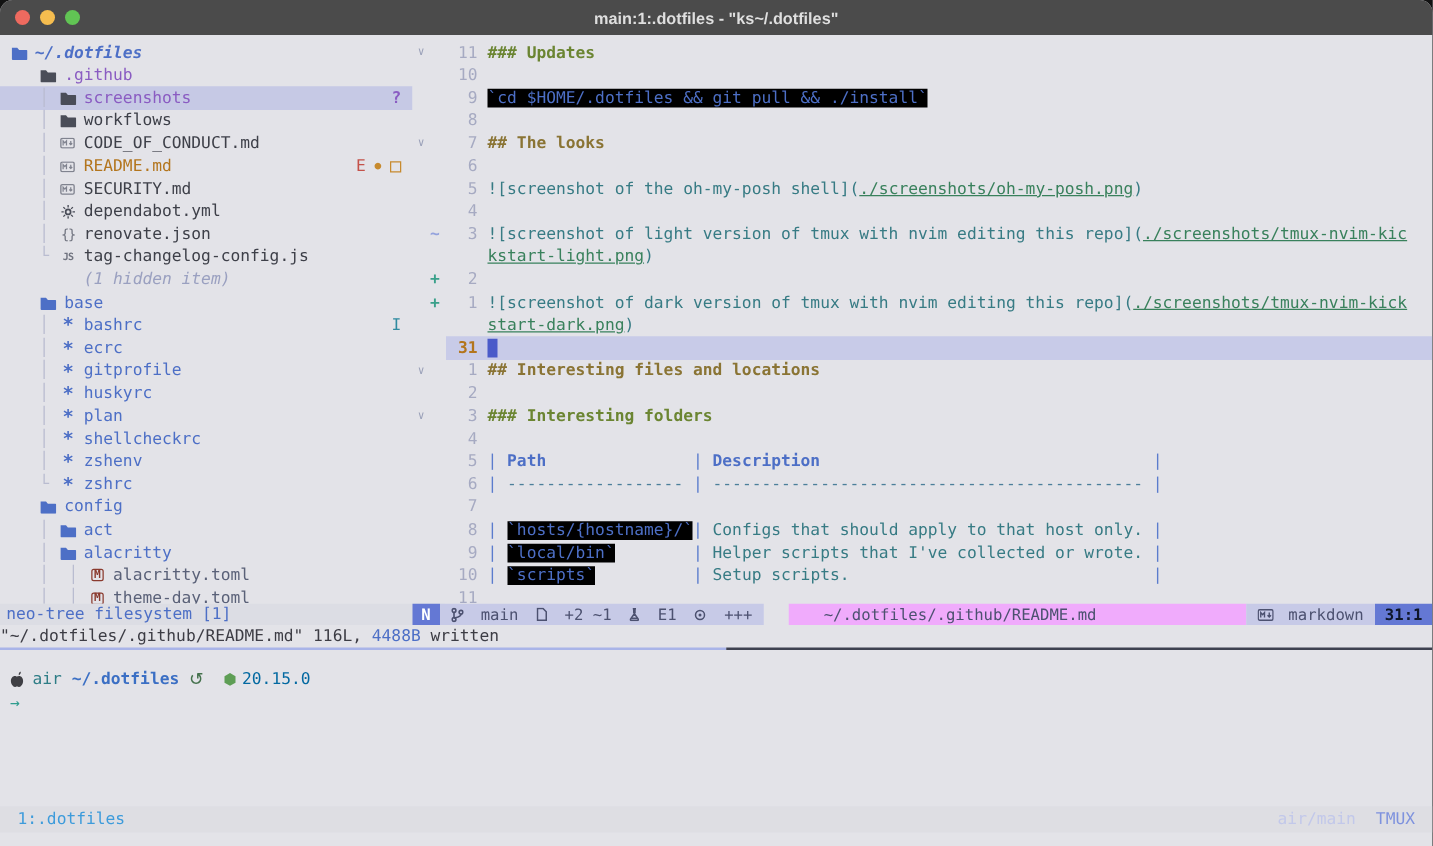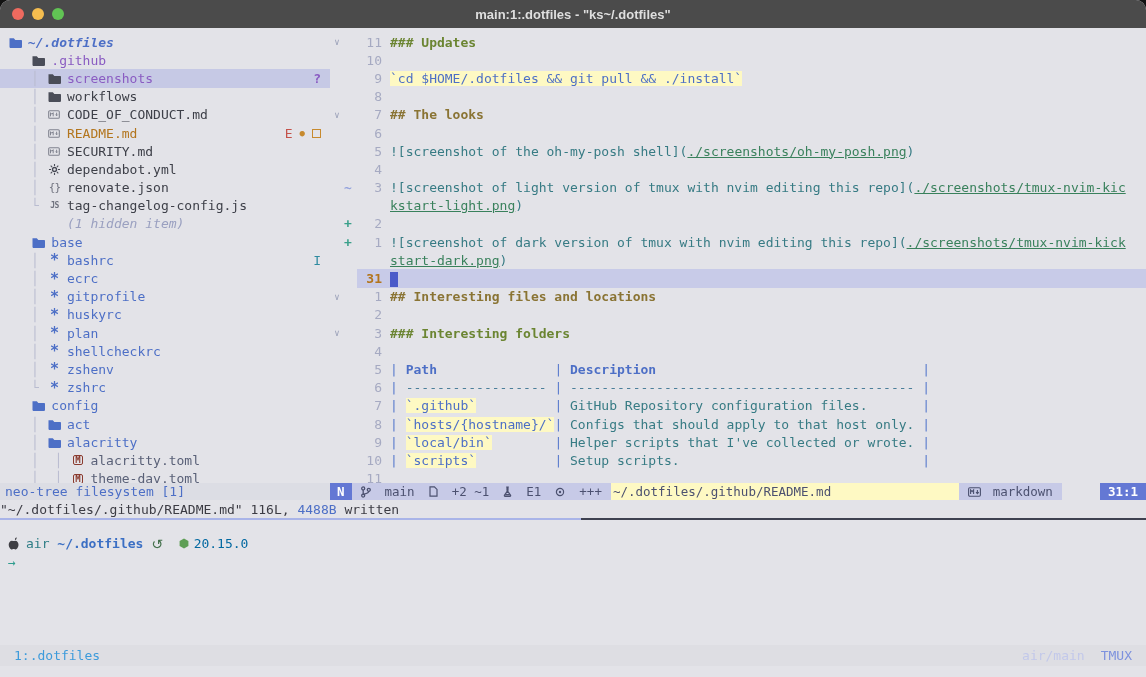--- a/index.html
+++ b/index.html
@@ -46,33 +46,33 @@
   .esign{width:13px;flex:0 0 13px;font-weight:bold;}
   .esign.add{color:#3aa08a;}.esign.chg{color:#93a2dd;}
   .enum{width:25px;flex:0 0 25px;text-align:right;color:#a6aac2;margin-right:8px;}
   .enum.cur{color:var(--orange);font-weight:bold;}
   .eline.cursorline{background:linear-gradient(90deg,transparent 27px,#c8cbe8 27px);}
   .etext{flex:1;}
   .h2{color:var(--heading2);font-weight:bold;}
   .h3{color:var(--heading3);font-weight:bold;margin-top:20px;}
   .txt{color:var(--teal);}
   .url{color:var(--url);text-decoration:underline;}
-  .code{color:var(--blue);background:#fef9c3;}
+  .code{color:var(--blue);background:#000000;}
   .pipe{color:#5b7ccd;}
   .th{color:var(--blue);font-weight:bold;}
   .dash{color:#4c7f9a;}
   .pl{color:var(--teal);}
   .cursorblock{display:inline-block;width:8px;height:15px;background:#4a5ac9;vertical-align:middle;}
   
   .statusline{position:absolute;top:455px;left:330px;right:0;height:17px;display:flex;align-items:center;font-family:"DejaVu Sans Mono",monospace;font-size:12.5px;color:#4c5170;}
   .sl-mode{background:var(--mode);color:#fff;font-weight:bold;padding:0 7px;height:100%;display:flex;align-items:center;}
   .sl-b{background:#c7cae7;height:100%;display:flex;align-items:center;gap:14px;padding:0 9px;}
-  .sl-mid{background:#fef9c3;height:100%;flex:1;display:flex;align-items:center;padding:0 2px;color:#4c5170;}
+  .sl-mid{background:#f0abfc;height:100%;flex:1;display:flex;align-items:center;padding:0 28px;color:#4c5170;margin-left:20px;}
   .sl-ft{background:#c7cae7;height:100%;display:flex;align-items:center;gap:12px;padding:0 9px;}
-  .sl-pos{background:var(--mode);color:#ffffff;font-weight:bold;height:100%;display:flex;align-items:center;padding:0 8px;margin-left:38px;}
+  .sl-pos{background:var(--mode);color:#0f172a;font-weight:bold;height:100%;display:flex;align-items:center;padding:0 8px;}
   .sl-ic{display:inline-flex;align-items:center;}
   
   .msgline{position:absolute;top:472px;left:0;right:0;height:18px;display:flex;align-items:center;color:#3c3c44;white-space:pre;}
   .msg-b{color:var(--blue);}
   
   .panesep{position:absolute;top:490px;left:0;right:0;height:2px;display:flex;}
   .sep-a{width:581px;background:#a9b4e8;}
   .sep-r{flex:1;background:#3e4150;}
   
   .shell{position:absolute;top:492px;left:0;right:0;bottom:0;}
@@ -176,21 +176,21 @@
         <div class="eline"><span class="efold"></span><span class="esign add">+</span><span class="enum">2</span><span class="etext"></span></div>
         <div class="eline"><span class="efold"></span><span class="esign add">+</span><span class="enum">1</span><span class="etext"><span class="txt">![screenshot of dark version of tmux with nvim editing this repo](</span><span class="url">./screenshots/tmux-nvim-kick</span></span></div>
         <div class="eline"><span class="efold"></span><span class="esign "></span><span class="enum"></span><span class="etext"><span class="url">start-dark.png</span><span class="txt">)</span></span></div>
         <div class="eline cursorline"><span class="efold"></span><span class="esign "></span><span class="enum cur">31</span><span class="etext"><span class="cursorblock"></span></span></div>
         <div class="eline"><span class="efold">∨</span><span class="esign "></span><span class="enum">1</span><span class="etext"><span class="h2">## Interesting files and locations</span></span></div>
         <div class="eline"><span class="efold"></span><span class="esign "></span><span class="enum">2</span><span class="etext"></span></div>
         <div class="eline"><span class="efold">∨</span><span class="esign "></span><span class="enum">3</span><span class="etext"><span class="h3">### Interesting folders</span></span></div>
         <div class="eline"><span class="efold"></span><span class="esign "></span><span class="enum">4</span><span class="etext"></span></div>
         <div class="eline"><span class="efold"></span><span class="esign "></span><span class="enum">5</span><span class="etext"><span class="pipe">| </span><span class="th">Path</span><span class="pl">               </span><span class="pipe">| </span><span class="th">Description</span><span class="pl">                                  </span><span class="pipe">|</span></span></div>
         <div class="eline"><span class="efold"></span><span class="esign "></span><span class="enum">6</span><span class="etext"><span class="pipe">| </span><span class="dash">------------------</span><span class="pl"> </span><span class="pipe">| </span><span class="dash">--------------------------------------------</span><span class="pl"> </span><span class="pipe">|</span></span></div>
-        <div class="eline"><span class="efold"></span><span class="esign "></span><span class="enum">7</span><span class="etext"><span class="pipe">| </span><span class="code">`.github`</span><span class="pl">          </span><span class="pipe">| </span><span class="txt">GitHub Repository configuration files.</span><span class="pl">       </span><span class="pipe">|</span></span></div>
+        <div class="eline"><span class="efold"></span><span class="esign "></span><span class="enum">7</span></div>
         <div class="eline"><span class="efold"></span><span class="esign "></span><span class="enum">8</span><span class="etext"><span class="pipe">| </span><span class="code">`hosts/{hostname}/`</span><span class="pl"></span><span class="pipe">| </span><span class="txt">Configs that should apply to that host only.</span><span class="pl"> </span><span class="pipe">|</span></span></div>
         <div class="eline"><span class="efold"></span><span class="esign "></span><span class="enum">9</span><span class="etext"><span class="pipe">| </span><span class="code">`local/bin`</span><span class="pl">        </span><span class="pipe">| </span><span class="txt">Helper scripts that I've collected or wrote.</span><span class="pl"> </span><span class="pipe">|</span></span></div>
         <div class="eline"><span class="efold"></span><span class="esign "></span><span class="enum">10</span><span class="etext"><span class="pipe">| </span><span class="code">`scripts`</span><span class="pl">          </span><span class="pipe">| </span><span class="txt">Setup scripts.</span><span class="pl">                               </span><span class="pipe">|</span></span></div>
         <div class="eline"><span class="efold"></span><span class="esign "></span><span class="enum">11</span><span class="etext"></span></div>
       </div>
 
     <div class="statusline">
       <div class="sl-mode">N</div>
       <div class="sl-b">
         <span class="sl-ic">

